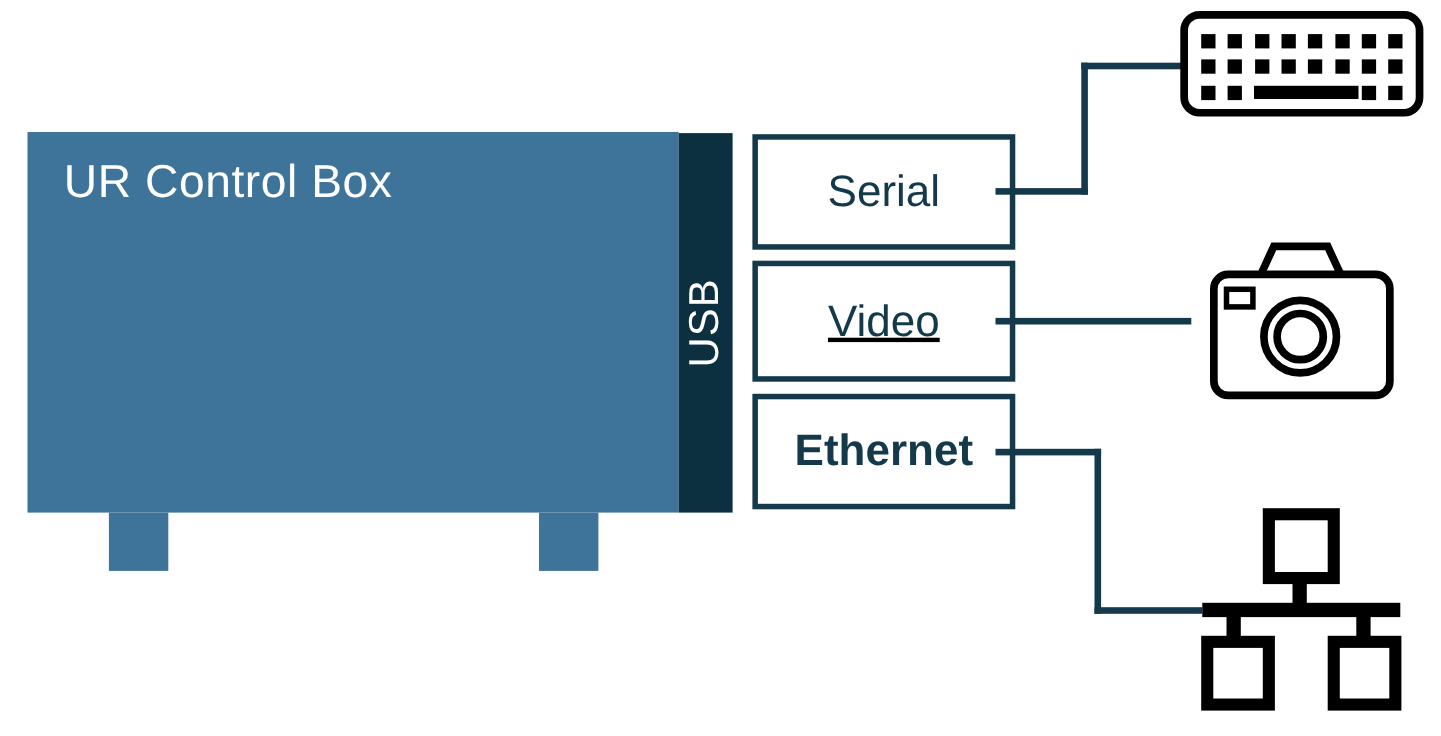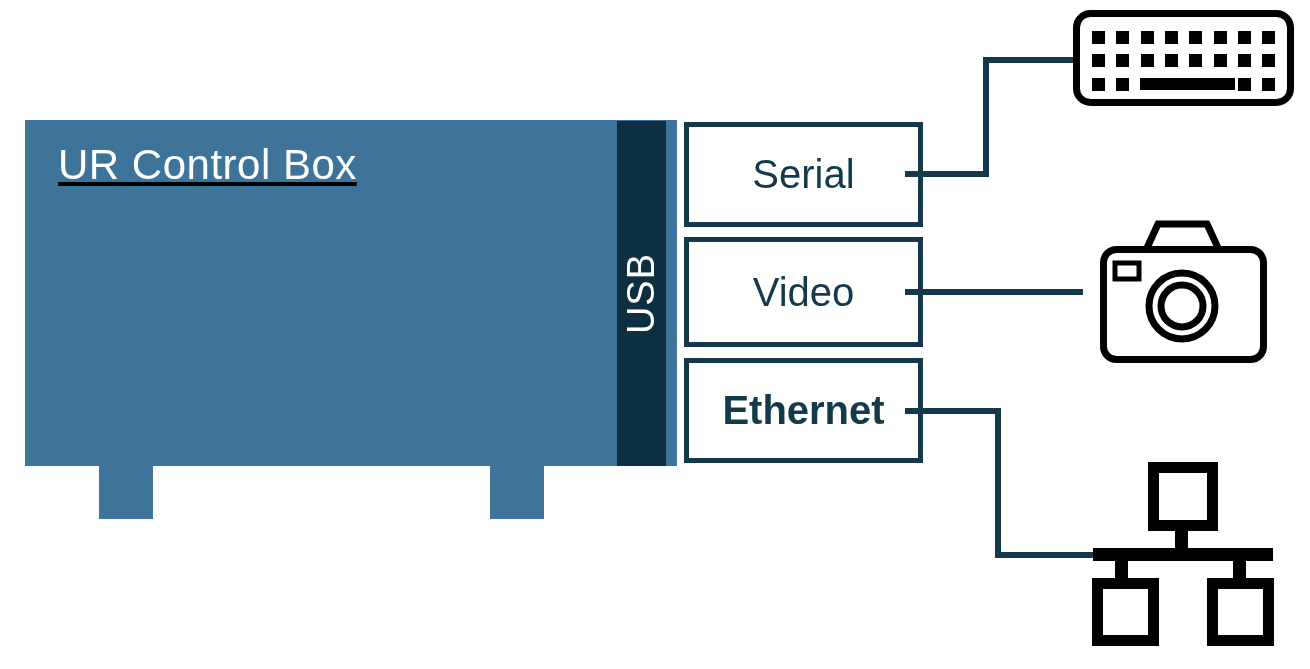--- a/index.html
+++ b/index.html
@@ -15,23 +15,22 @@
   *{margin:0;padding:0;box-sizing:border-box;}
   html,body{background:var(--background);}
   body{font-family:"Liberation Sans",sans-serif;}
   .canvas{
     position:relative;
     width:1310px;height:669px;
     background:var(--background);
     overflow:hidden;
   }
   .control-box{
-    position:absolute;left:25px;top:120px;width:652px;height:346px;
+    position:absolute;left:25px;top:120px;width:592px;height:346px;
     background:var(--control-box-fill);
-    text-decoration:underline;
   }
   .control-box-label{
     display:block;padding:22px 0 0 33px;
     font-size:42px;line-height:1.1;color:var(--light-text);
     letter-spacing:0.5px;white-space:nowrap;
   }
   .foot{
     position:absolute;top:466px;width:54px;height:53px;
     background:var(--control-box-fill);
   }
@@ -50,21 +49,21 @@
   .adapter{
     position:absolute;left:684px;width:239px;
     background:var(--background);
     border:5px solid var(--adapter-border);
     display:flex;align-items:center;justify-content:center;
   }
   .adapter-label{
     font-size:40px;color:var(--adapter-text);white-space:nowrap;
   }
   .adapter-serial{top:122px;height:105px;}
-  .adapter-video{top:237px;height:110px;}
+  .adapter-video{top:237px;height:110px;text-decoration:underline;}
   .adapter-ethernet{top:358px;height:105px;font-weight:bold;}
   .connector{
     position:absolute;background:var(--connector-line);
   }
   .line-serial-h1{left:905px;top:171px;width:84px;height:6px;}
   .line-serial-v {left:983px;top:57px;width:6px;height:120px;}
   .line-serial-h2{left:983px;top:57px;width:91px;height:6px;}
   .line-video    {left:905px;top:289px;width:178px;height:6px;}
   .line-eth-h1   {left:905px;top:408px;width:96px;height:6px;}
   .line-eth-v    {left:995px;top:408px;width:6px;height:150px;}

